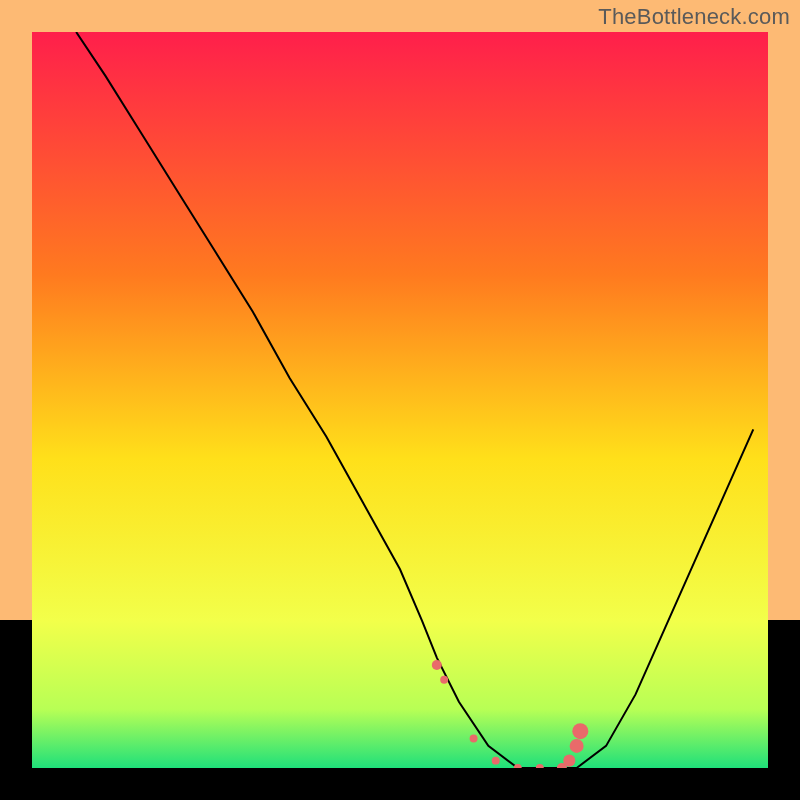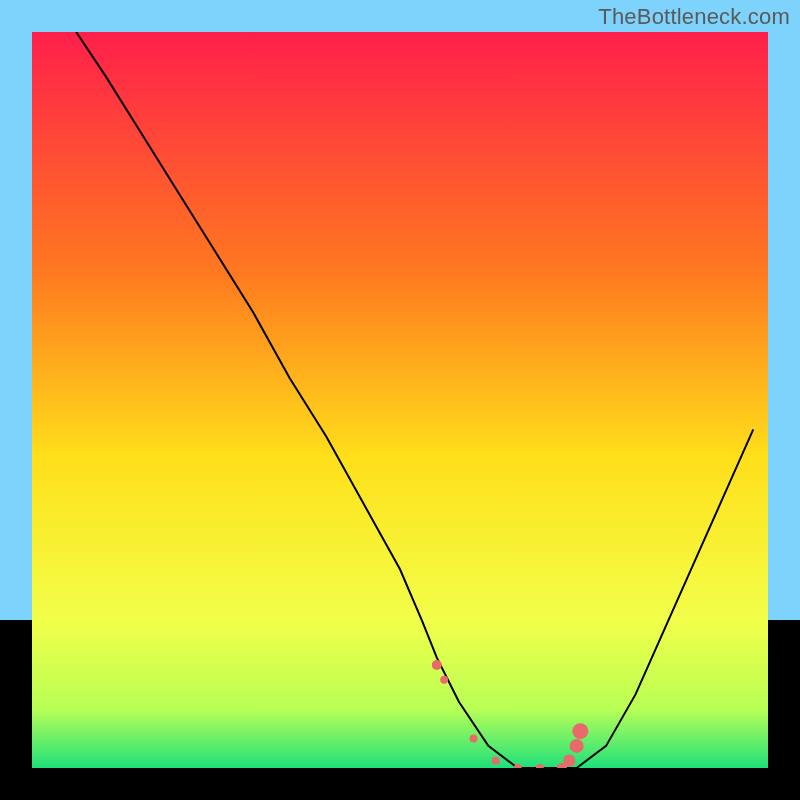--- a/index.html
+++ b/index.html
@@ -8,21 +8,21 @@
     width: 800px;
     height: 800px;
     background: #000;
     font-family: Arial, Helvetica, sans-serif;
     overflow: hidden;
   }
   .frame {
     position: relative;
     width: 800px;
     height: 620px;
-    background: #7dd3fc;
+    background: #fdba74;
     text-align: center;
   }
   .attribution {
     position: absolute;
     top: 4px;
     right: 10px;
     color: #5a5a5a;
     font-size: 22px;
     font-weight: 500;
     letter-spacing: 0.2px;

